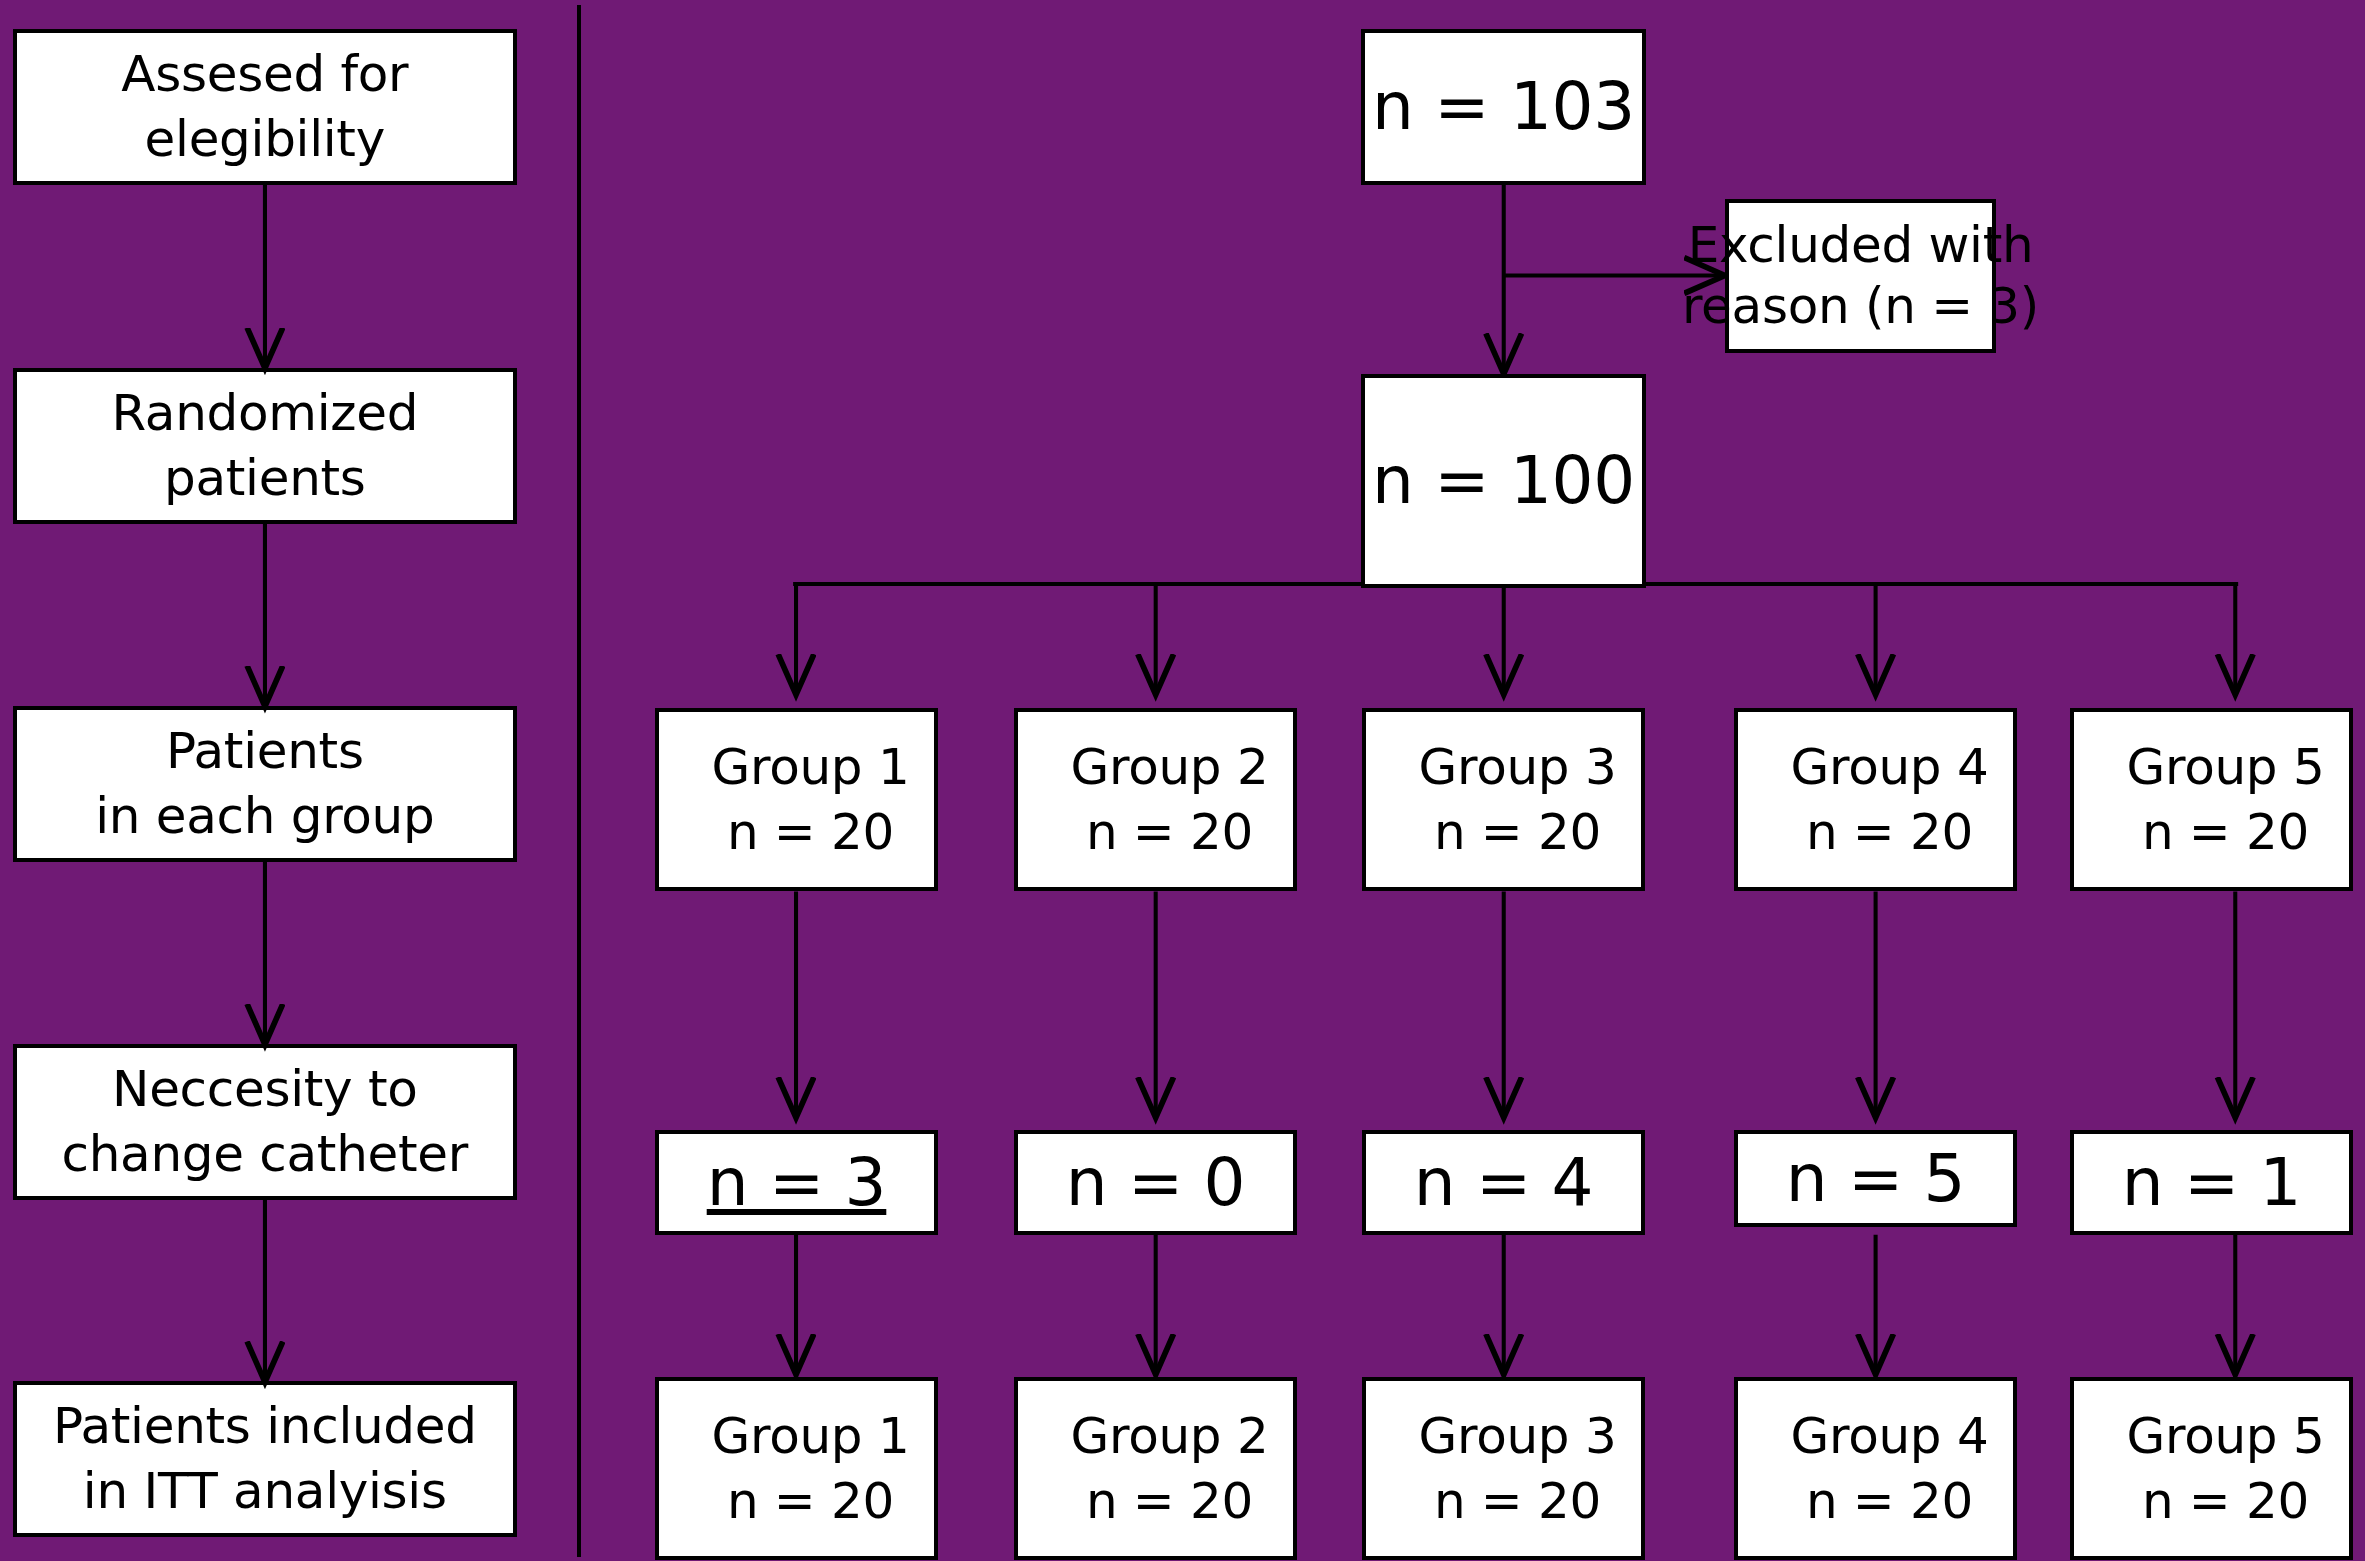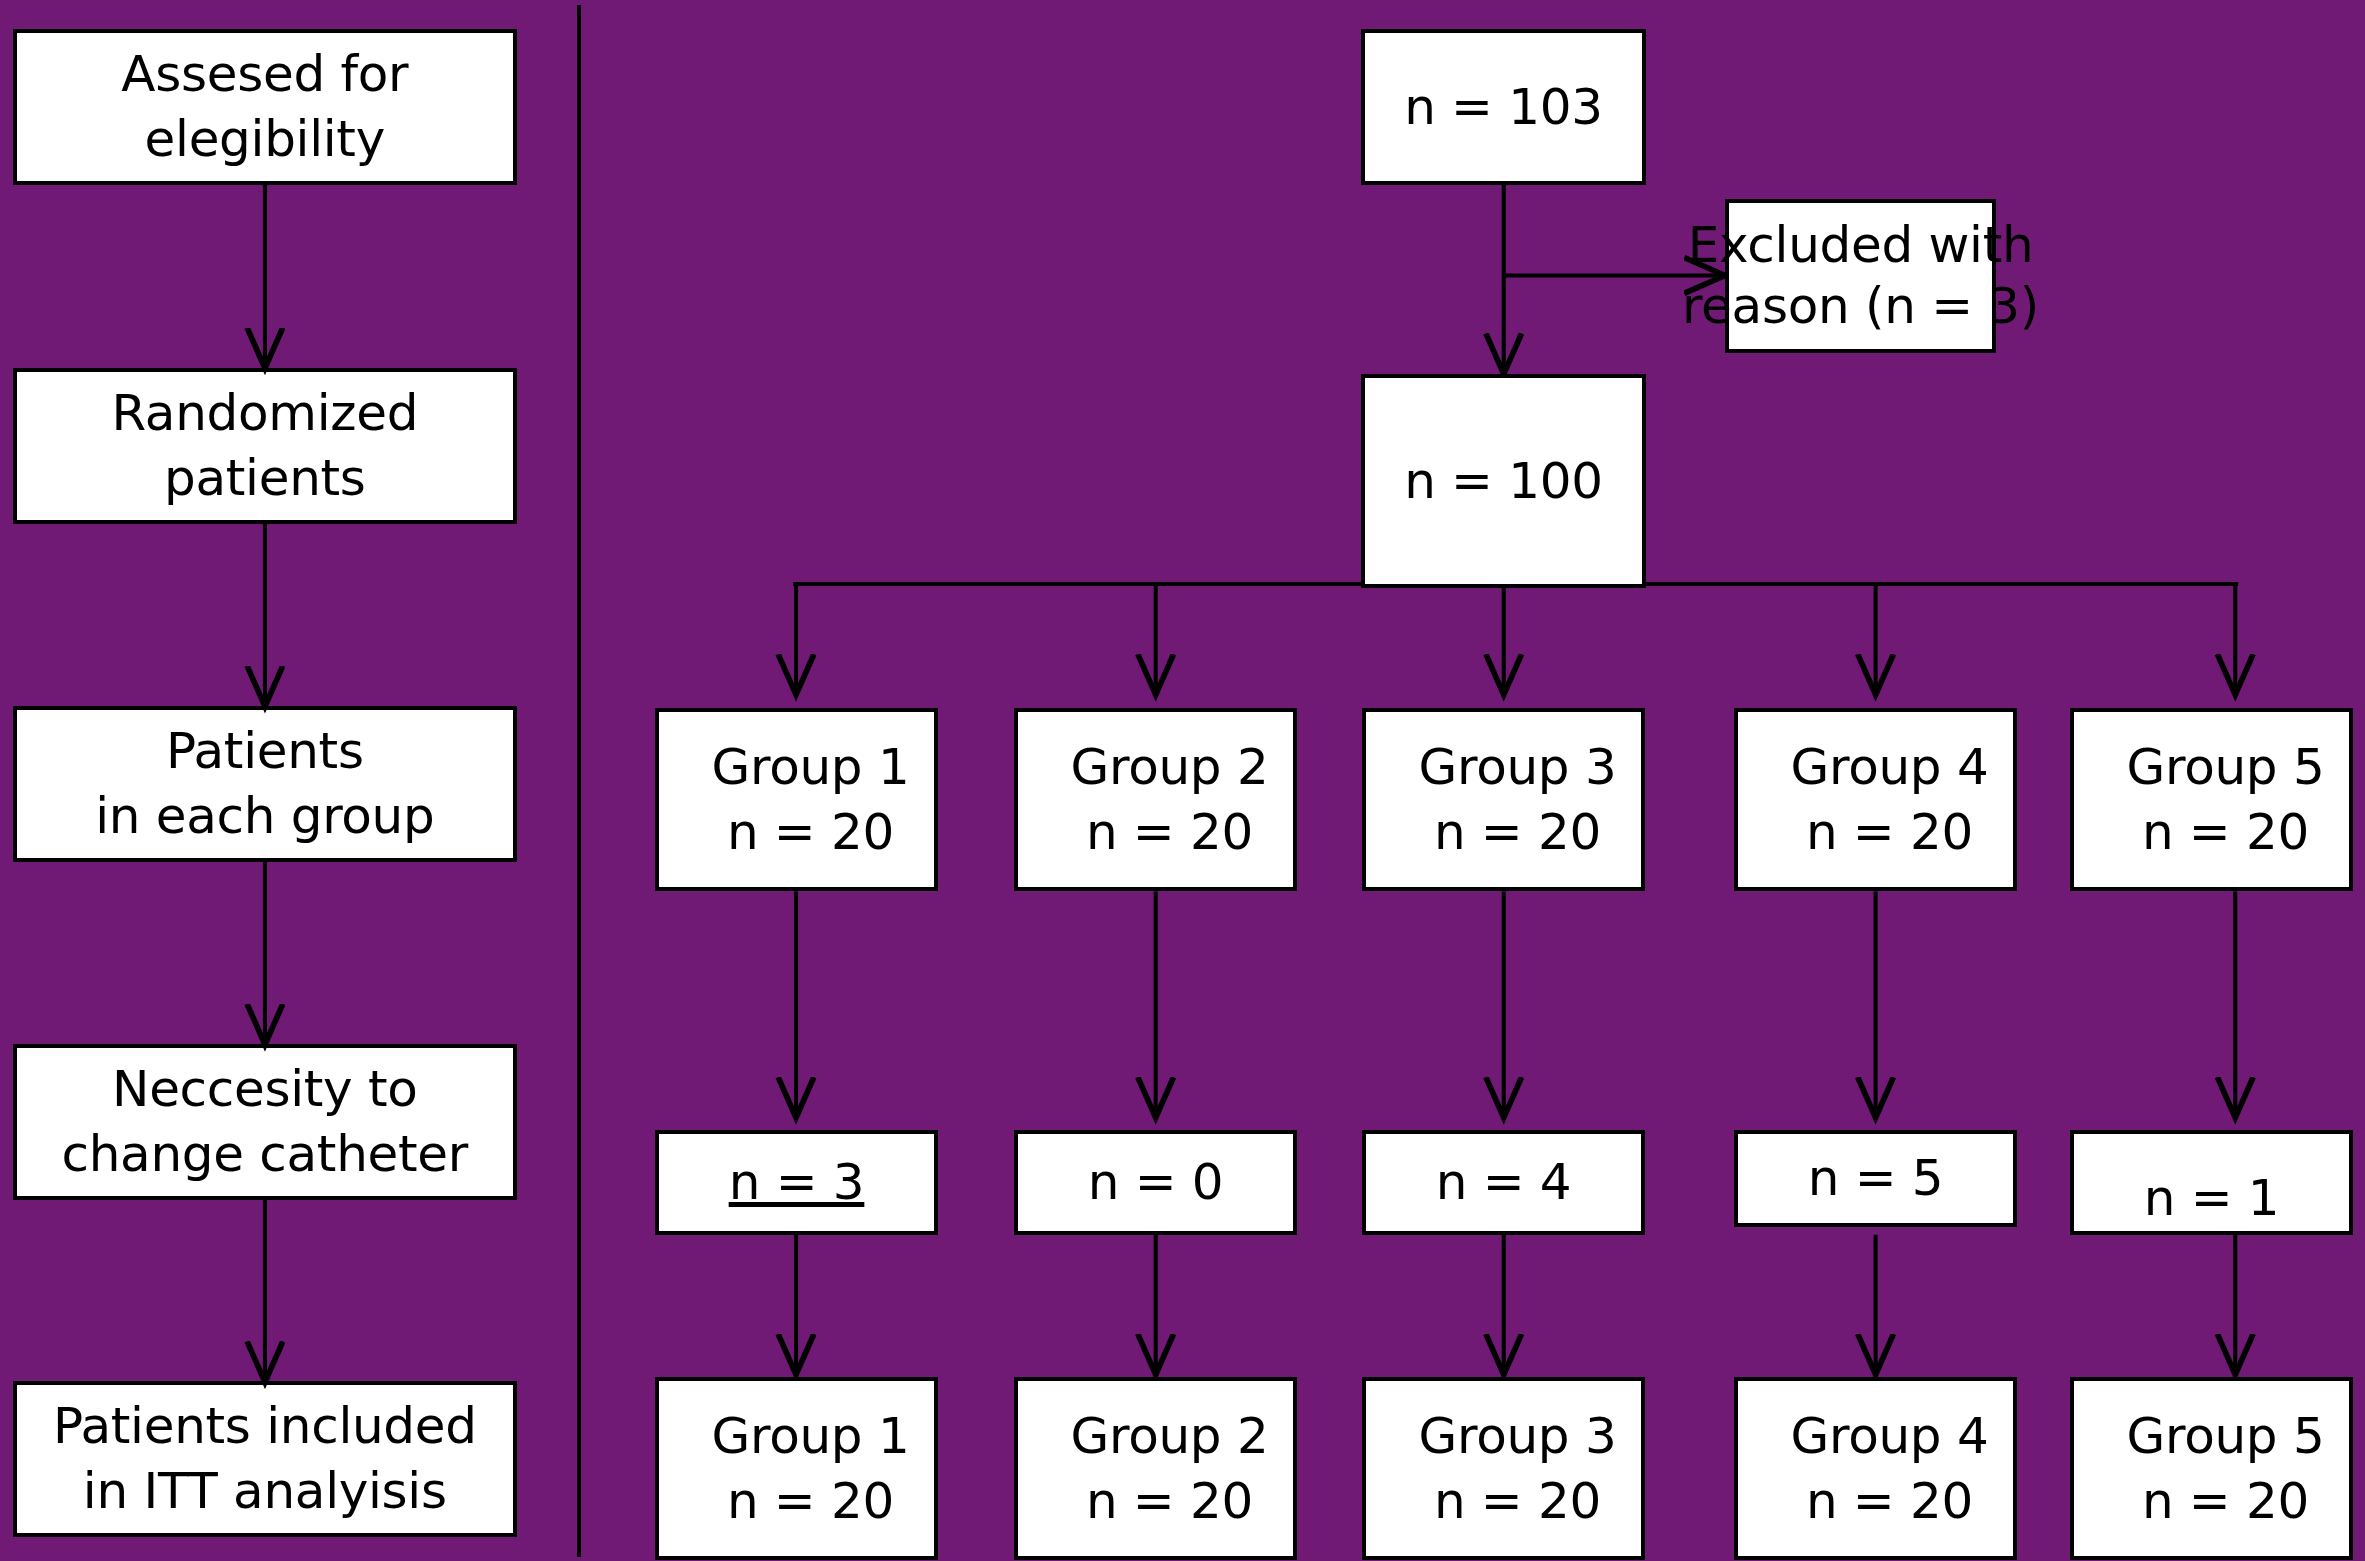--- a/index.html
+++ b/index.html
@@ -25,21 +25,21 @@
     align-items: center;
     justify-content: center;
     text-align: center;
     color: #000000;
     line-height: 1.30;
     letter-spacing: -0.3px;
   }
   .node .ln { display: block; white-space: nowrap; }
   .stage-label { font-size: 50px; }
   .grp-node    { font-size: 50px; padding-left: 28px; }
-  .num-node    { font-size: 50px; }
+  .num-node    { font-size: 66px; }
   .excl-node   { font-size: 50px; line-height: 1.22; }
   .divider {
     position: absolute;
     background: #000000;
   }
   svg.edges {
     position: absolute;
     left: 0; top: 0;
     width: 2366px;
     height: 1562px;
@@ -164,21 +164,21 @@
   </div>
   <div class="node num-node" style="left:1014px; top:1130px; width:283px; height:105px;">
     <span class="ln">n = 0</span>
   </div>
   <div class="node num-node" style="left:1362px; top:1130px; width:283px; height:105px;">
     <span class="ln">n = 4</span>
   </div>
   <div class="node num-node" style="left:1734px; top:1130px; width:283px; height:97px;">
     <span class="ln">n = 5</span>
   </div>
-  <div class="node num-node" style="left:2070px; top:1130px; width:283px; height:105px;justify-content:flex-end;">
+  <div class="node num-node" style="left:2070px; top:1130px; width:283px; height:105px;">
     <span class="ln">n = 1</span>
   </div>
 
   <div class="node grp-node" style="left:655px; top:1377px; width:283px; height:183px;">
     <span class="ln">Group 1</span>
     <span class="ln">n = 20</span>
   </div>
   <div class="node grp-node" style="left:1014px; top:1377px; width:283px; height:183px;">
     <span class="ln">Group 2</span>
     <span class="ln">n = 20</span>

